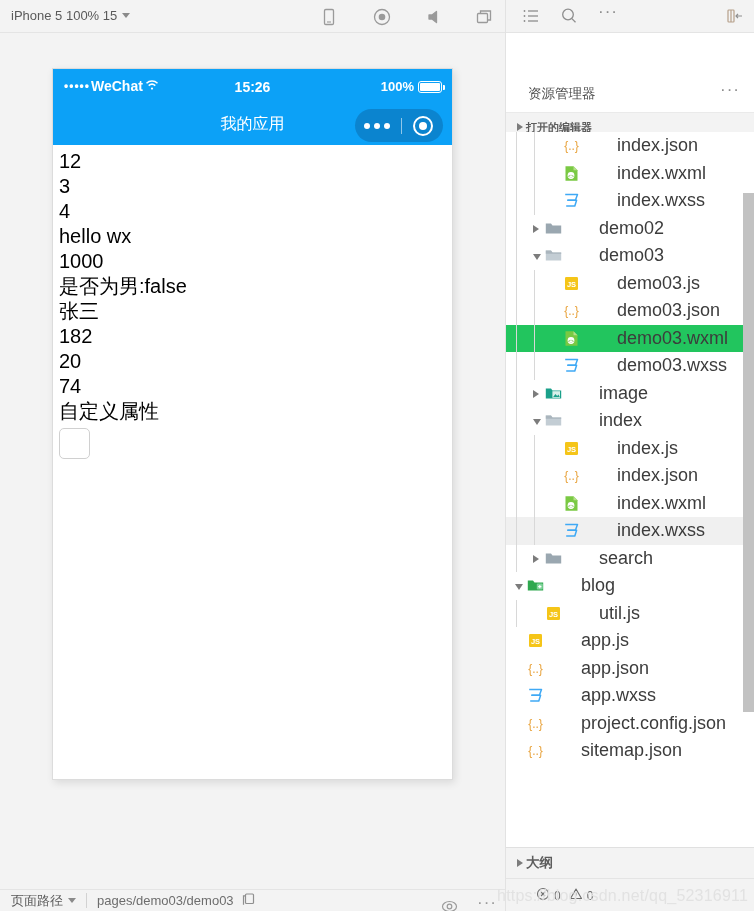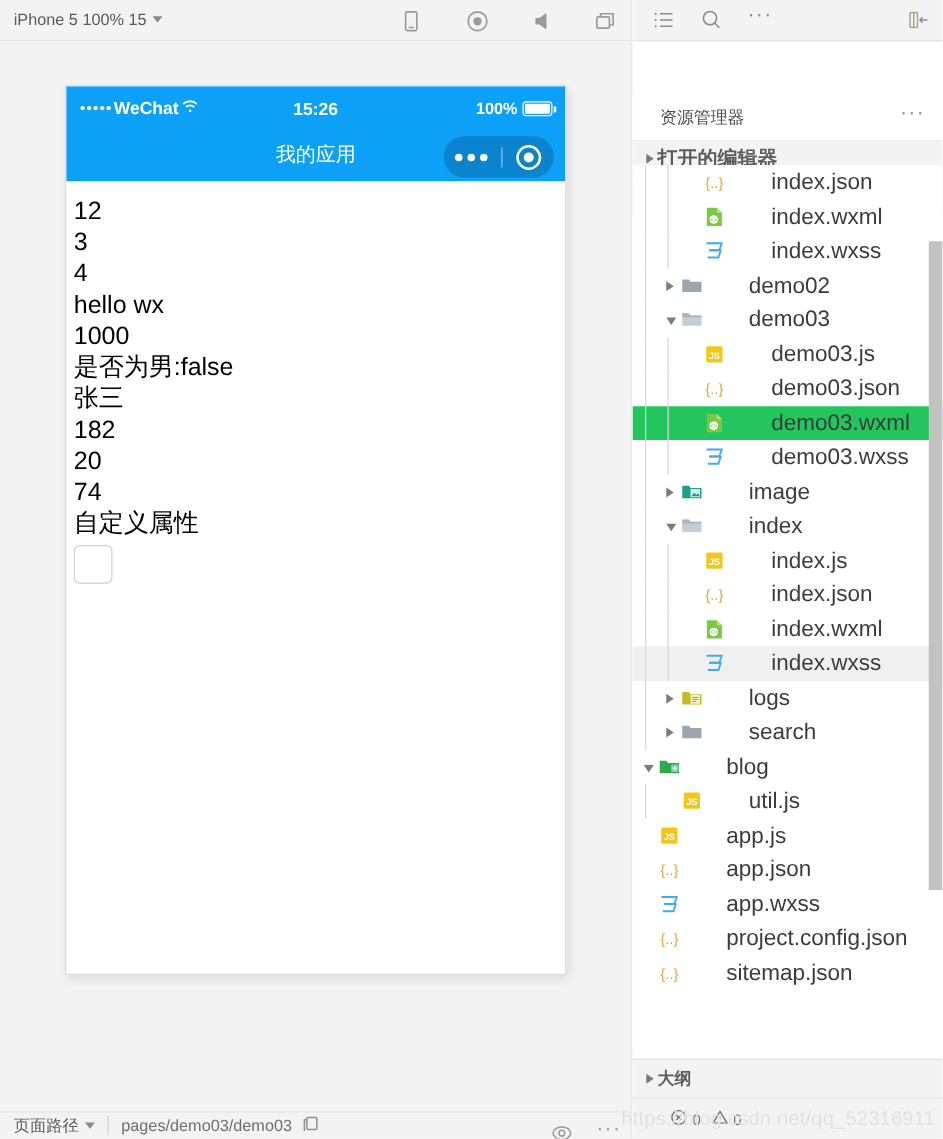--- a/index.html
+++ b/index.html
@@ -180,21 +180,21 @@
     content: "";
     position: absolute;
     left: 50%; top: 50%;
     width: 8px; height: 8px;
     margin: -4px 0 0 -4px;
     background: #fff;
     border-radius: 50%;
   }
 
   #phone-content {
-    padding: 12px 0 0 6px;
+    padding: 4px 0 0 6px;
   }
   .page-line {
     font-size: 20px;
     color: #000000;
     line-height: 25px;
     font-family: "Liberation Sans", "DejaVu Sans", sans-serif;
     white-space: nowrap;
   }
   #page-box {
     width: 31px; height: 31px;
@@ -302,21 +302,21 @@
   .section-row {
     height: 28px;
     display: flex;
     align-items: center;
     background: #f3f3f3;
     position: relative;
     cursor: pointer;
     border-bottom: 1px solid #e8e8e8;
   }
   .section-row .sec-label {
-    font-size: 16px;
+    font-size: 11px;
     font-weight: bold;
     color: #5d5d5d;
     margin-left: 3px;
   }
   .tri {
     width: 0; height: 0;
     margin-left: 11px;
     display: inline-block;
   }
   .tri.right {
@@ -809,37 +809,20 @@
             </svg>
           </span>
           <span class="tlabel">index.wxss</span>
         </div>
         <div class="tree-row">
           <span class="guide" style="left: 10px;"></span>
           <span style="display: inline-block; flex: 0 0 24px;"></span>
           <span class="tw"><span class="tri right"></span></span>
           <span class="ficon">
             <svg width="19" height="19" viewBox="0 0 19 19">
-              <path d="M1.8 4.6 h5.2 l1.5 1.8 h8.7 v8.2 h-15.4 z" fill="#c3bb28"></path>
-              <rect x="8.6" y="6.8" width="7.2" height="7.2" fill="#f6f3d0"></rect>
-              <g stroke="#a8a020" stroke-width="0.9">
-                <line x1="9.8" y1="9" x2="14.6" y2="9"></line>
-                <line x1="9.8" y1="10.6" x2="14.6" y2="10.6"></line>
-                <line x1="9.8" y1="12.2" x2="13" y2="12.2"></line>
-              </g>
-            </svg>
-          </span>
-          <span class="tlabel">logs</span>
-        </div>
-        <div class="tree-row">
-          <span class="guide" style="left: 10px;"></span>
-          <span style="display: inline-block; flex: 0 0 24px;"></span>
-          <span class="tw"><span class="tri right"></span></span>
-          <span class="ficon">
-            <svg width="19" height="19" viewBox="0 0 19 19">
               <path d="M1.8 4.6 h5.2 l1.5 1.8 h8.7 v8.2 h-15.4 z" fill="#9aa7b0"></path>
             </svg>
           </span>
           <span class="tlabel">search</span>
         </div>
         <div class="tree-row">
           <span style="display: inline-block; flex: 0 0 6px;"></span>
           <span class="tw"><span class="tri down"></span></span>
           <span class="ficon">
             <svg width="19" height="19" viewBox="0 0 19 19">

